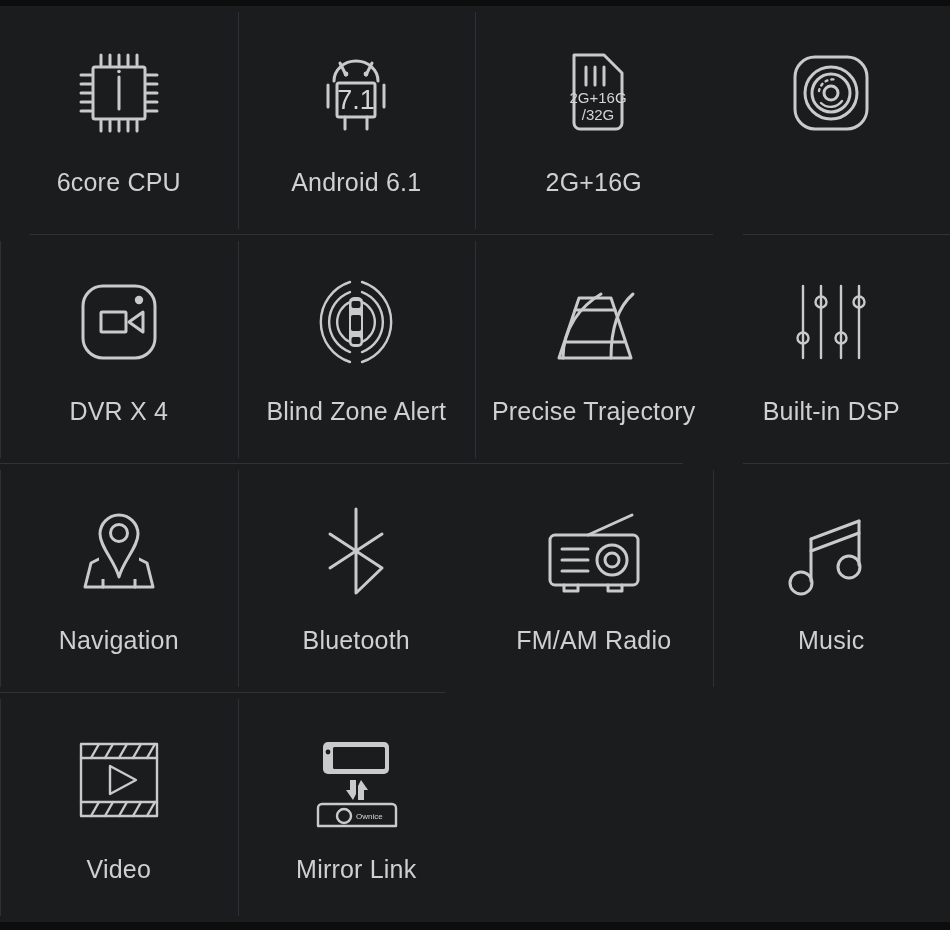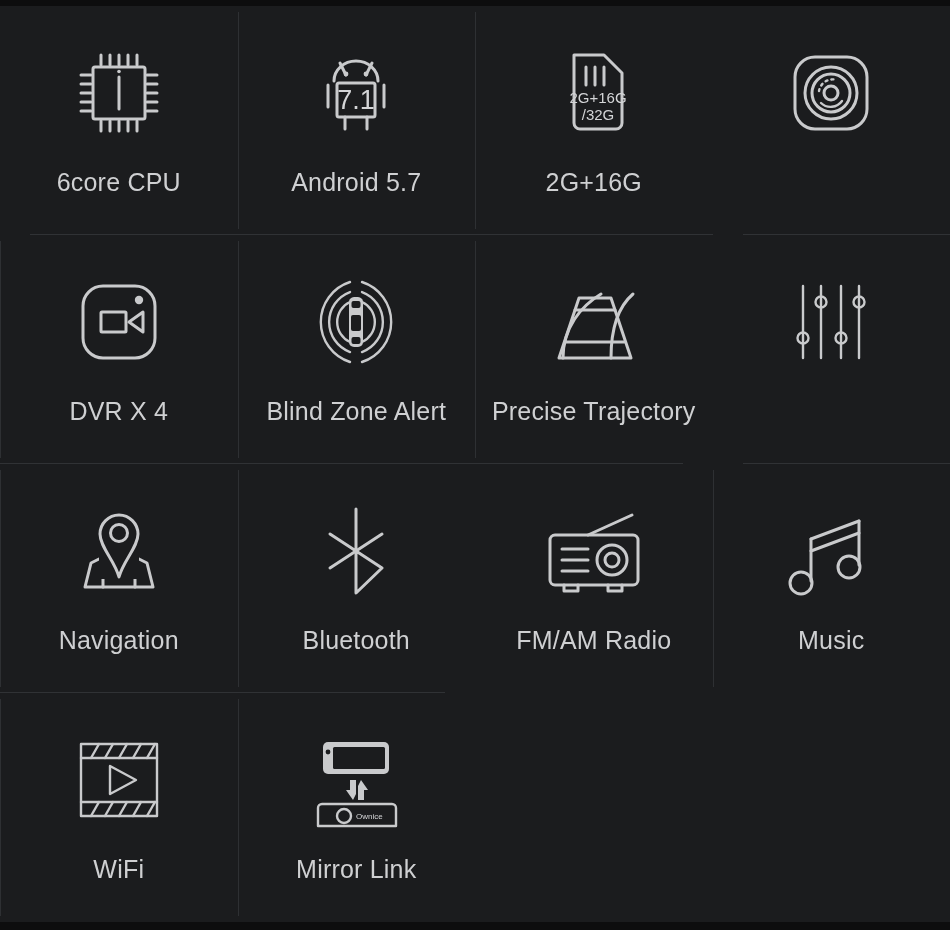--- a/index.html
+++ b/index.html
@@ -144,21 +144,21 @@
           <circle class="fl" cx="42" cy="33" r="2.4"></circle>
           <circle class="fl" cx="62" cy="33" r="2.4"></circle>
           <rect class="st" x="33" y="42" width="38" height="34" rx="2"></rect>
           <path class="st" d="M24 44 L24 66"></path>
           <path class="st" d="M80 44 L80 66"></path>
           <path class="st" d="M41 76 L41 88"></path>
           <path class="st" d="M63 76 L63 88"></path>
           <text class="tx" x="52" y="68" font-size="27" text-anchor="middle">7.1</text>
         </svg>
       </div>
-      <div class="label">Android 5.7</div>
+      <div class="label">Android 6.1</div>
     </div>
 
     <div class="cell vdiv hdiv">
       <div class="icon-box">
         <svg width="104" height="104" viewBox="0 0 104 104">
           <path class="st" d="M32 14 L62 14 L80 32 L80 82 A6 6 0 0 1 74 88 L38 88 A6 6 0 0 1 32 82 Z"></path>
           <path class="st" d="M44 26 L44 44"></path>
           <path class="st" d="M53 26 L53 44"></path>
           <path class="st" d="M62 26 L62 44"></path>
           <text class="tx" x="56" y="62" font-size="15" text-anchor="middle">2G+16G</text>
@@ -235,20 +235,21 @@
             <path d="M40 14 L40 86"></path>
             <path d="M60 14 L60 86"></path>
             <path d="M78 14 L78 86"></path>
             <circle cx="22" cy="66" r="5.5"></circle>
             <circle cx="40" cy="30" r="5.5"></circle>
             <circle cx="60" cy="66" r="5.5"></circle>
             <circle cx="78" cy="30" r="5.5"></circle>
           </g>
         </svg>
       </div>
+      <div class="label">Built-in DSP</div>
     </div>
 
     <div class="cell vdiv hdiv">
       <div class="icon-box">
         <svg width="104" height="100" viewBox="0 0 104 100">
           <path class="st" d="M24 62 L36 56 L68 56 L80 62 L86 86 L18 86 Z"></path>
           <path class="st" d="M36 56 L36 86"></path>
           <path class="st" d="M68 56 L68 86"></path>
           <path class="st" d="M36 74 L68 74"></path>
           <path style="fill:#1b1c1e;stroke:none" d="M32 22 L72 22 L72 78 L32 78 Z"></path>
@@ -315,21 +316,21 @@
               <path d="M78 28 L86 14"></path>
             <path d="M22 86 L30 72"></path>
               <path d="M36 86 L44 72"></path>
               <path d="M50 86 L58 72"></path>
               <path d="M64 86 L72 72"></path>
               <path d="M78 86 L86 72"></path>
           </g>
           <path class="st-thin" d="M41 36 L67 50 L41 64 Z"></path>
         </svg>
       </div>
-      <div class="label">WiFi</div>
+      <div class="label">Video</div>
     </div>
 
     <div class="cell vdiv last">
       <div class="icon-box">
         <svg width="112" height="104" viewBox="0 0 112 104">
           <path class="fl" d="M28 14 L84 14 A5 5 0 0 1 89 19 L89 41 A5 5 0 0 1 84 46 L28 46 A5 5 0 0 1 23 41 L23 19 A5 5 0 0 1 28 14 Z"></path>
           <rect style="fill:#1b1c1e" x="33" y="19" width="52" height="22" rx="1.5"></rect>
           <circle style="fill:#1b1c1e" cx="28" cy="24" r="2.4"></circle>
           <path class="fl" d="M50 52 L50 62 L46 62 L53 72 L56 66 L56 52 Z"></path>
           <path class="fl" d="M64 72 L64 62 L68 62 L61 52 L58 58 L58 72 Z"></path>

